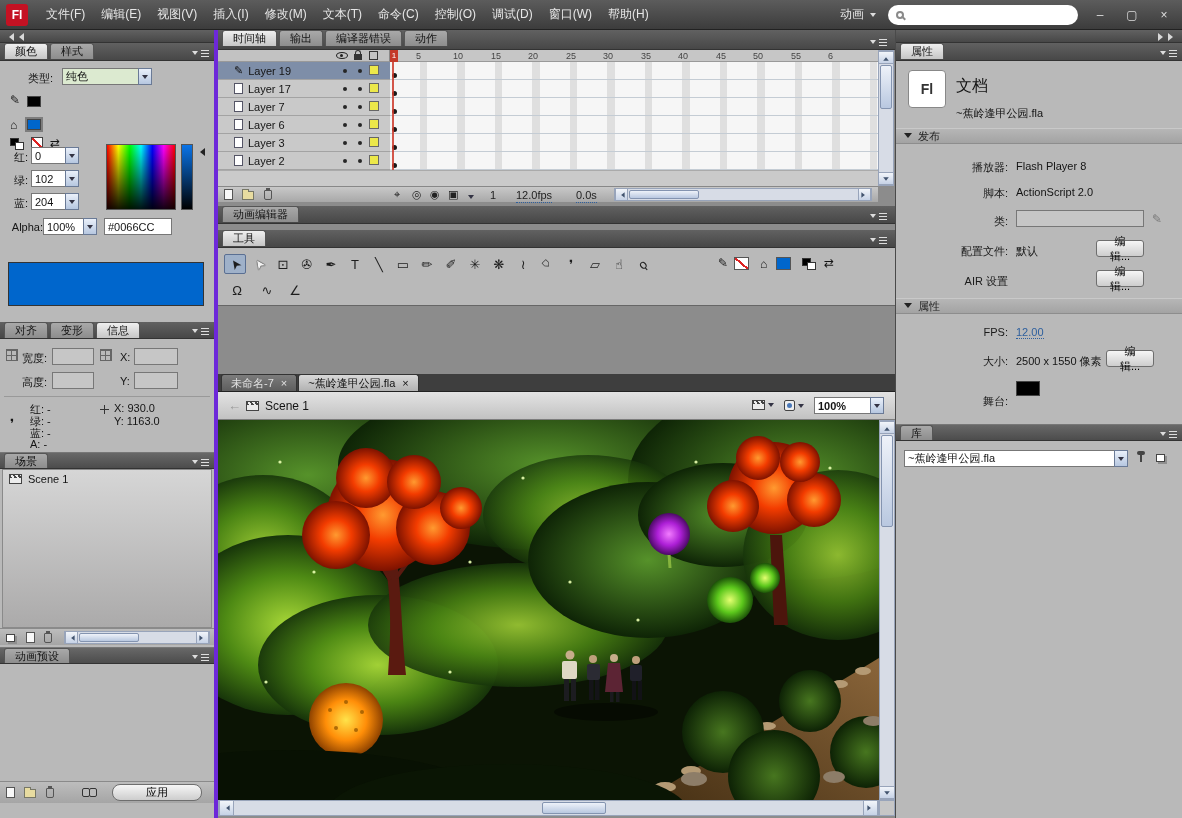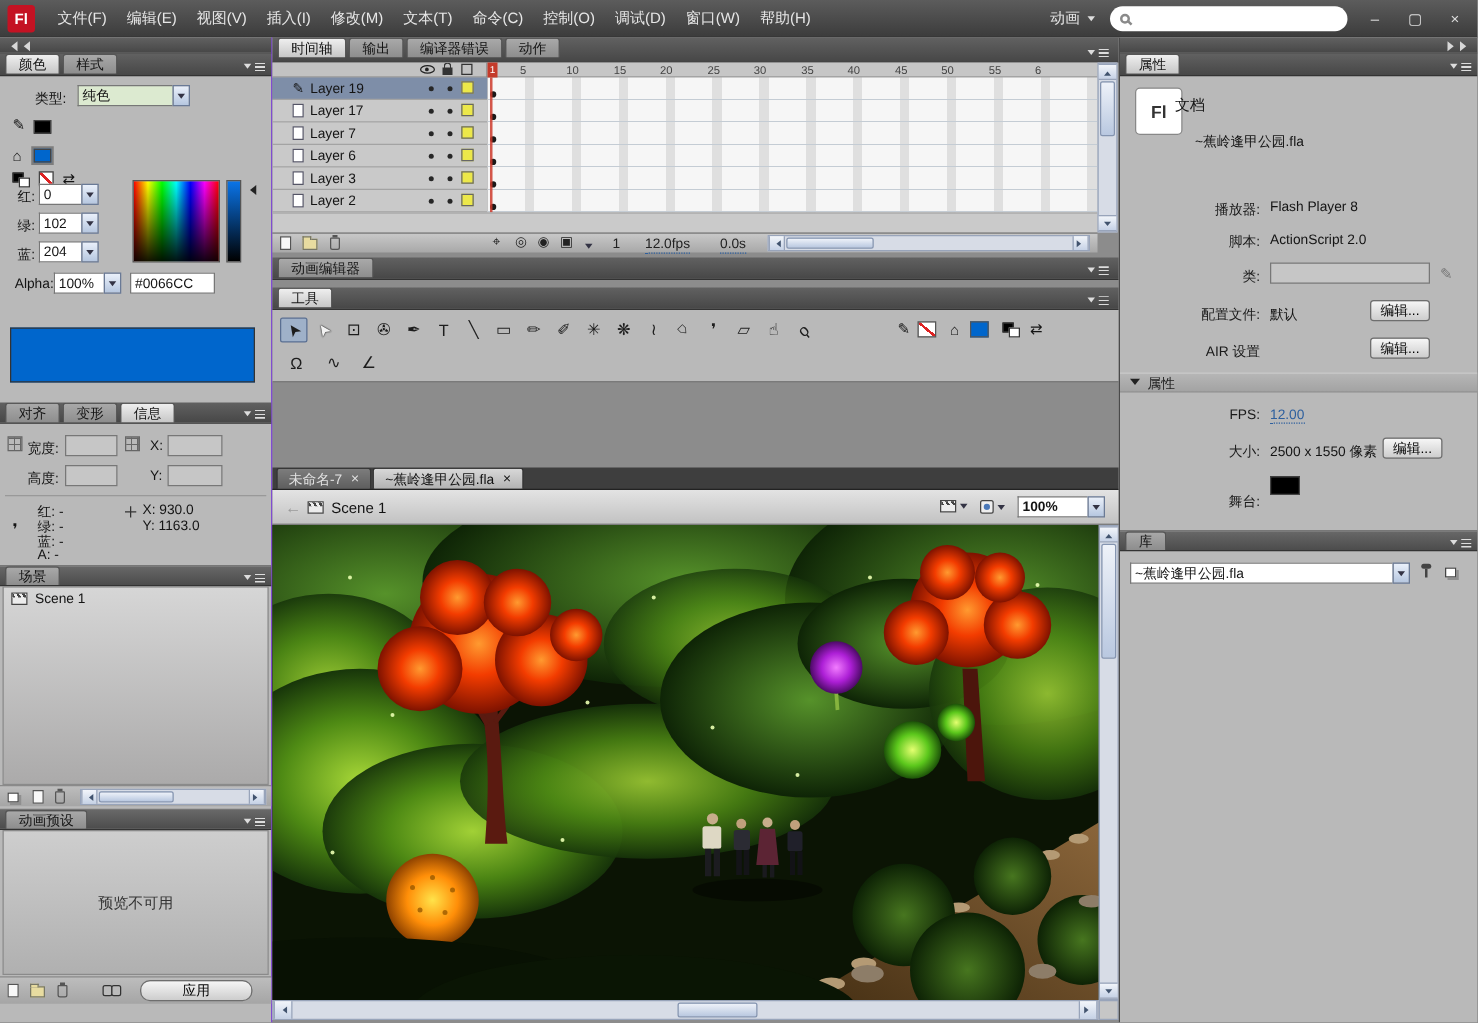--- a/index.html
+++ b/index.html
@@ -35,21 +35,21 @@
 .pfoot{position:absolute;left:0;right:0;background:linear-gradient(#bdbdbd,#a5a5a5);border-top:1px solid #8a8a8a}
 .sect{position:absolute;left:0;right:0;height:16px;background:linear-gradient(#b6b6b6,#a3a3a3);border-top:1px solid #c9c9c9;border-bottom:1px solid #8d8d8d;display:flex;align-items:center;gap:6px;padding-left:8px;color:#222}
 .lbl{position:absolute;font-size:11px}
 .lbl.r{text-align:right}
 .sfld{position:absolute;background:#fff;border:1px solid #777;height:17px;display:flex;align-items:center;padding:0 3px;font-size:11px}
 .sfld.dis{background:#c6c6c6;color:#8a8a8a}
 .combo{position:absolute;display:flex;height:17px}
 .combo .cfld{flex:1;min-width:0;background:#fff;border:1px solid #777;border-right:none;display:flex;align-items:center;padding:0 3px;font-size:11px;white-space:nowrap;overflow:hidden}
 .cfld.grn{background:#dcead0}
 .cbtn{width:14px;border:1px solid #6a7a96;background:linear-gradient(#eaf0fa,#b6c7e0);display:flex;align-items:center;justify-content:center}
-.btn{position:absolute;background:linear-gradient(#f6f6f6,#cdcdcd);border:1px solid #6e6e6e;border-radius:3px;height:17px;font-size:11px;display:flex;align-items:center;justify-content:center;padding:0 6px}
+.btn{position:absolute;background:linear-gradient(#f6f6f6,#cdcdcd);border:1px solid #6e6e6e;border-radius:3px;height:17px;font-size:11px;display:flex;align-items:center;justify-content:center;padding:0 16px}
 .hot{color:#2d5f9e;border-bottom:1px dotted #2d5f9e}
 
 .mi-doc{position:absolute;width:9px;height:11px;background:#f8f8f8;border:1px solid #555}
 .mi-folder{position:absolute;width:12px;height:9px;background:#e8dca0;border:1px solid #776}
 .mi-folder::before{content:"";position:absolute;top:-3px;left:-1px;width:5px;height:2px;background:#e8dca0;border:1px solid #776;border-bottom:none}
 .mi-trash{position:absolute;width:8px;height:10px;border:1px solid #555;border-radius:1px 1px 2px 2px}
 .mi-trash::before{content:"";position:absolute;top:-3px;left:1px;width:4px;height:2px;background:#555}
 .mi-panels{position:absolute;width:9px;height:8px;border:1px solid #444;background:#fff;box-shadow:2px 2px 0 0 #8f8f8f}
 .ico-eye{position:absolute;width:12px;height:7px;border:1px solid #222;border-radius:50%}
 .ico-eye::after{content:"";position:absolute;left:3px;top:1px;width:3px;height:3px;border-radius:50%;background:#222}
@@ -81,21 +81,21 @@
 .rA{transform:rotate(-125deg);display:inline-block}
 .r45{transform:rotate(-40deg);display:inline-block}
 .gwhite{color:#f2f2f2;text-shadow:0 0 1px #000,0 0 1px #000}
 
 .sb{position:absolute;background:#d7dce6;border:1px solid #98a4ba;display:flex}
 .sb .bt{background:linear-gradient(#f2f5fa,#c6d2e6);display:flex;align-items:center;justify-content:center;color:#41536e;flex:none}
 .sb.h{height:13px}.sb.h .bt{width:13px;border-right:1px solid #98a4ba;border-left:1px solid #98a4ba}
 .sb.v{width:16px;flex-direction:column}.sb.v .bt{height:13px;border-top:1px solid #98a4ba;border-bottom:1px solid #98a4ba}
 .th{position:absolute;background:linear-gradient(#eef2f9,#b9c8e0);border:1px solid #8494b0;border-radius:2px}
 
-#left{position:absolute;left:0;top:30px;width:218px;height:788px;background:#b9b9b9;border-right:1px solid #6d28d9}
+#left{position:absolute;left:0;top:30px;width:218px;height:788px;background:#b9b9b9;border-right:4px solid #6d28d9}
 #center{position:absolute;left:218px;top:30px;width:677px;height:788px;background:#8c8c8c}
 #right{position:absolute;left:895px;top:30px;width:287px;height:788px;background:#b9b9b9;border-left:1px solid #4a4a4a}
 .coll{position:absolute;left:5px;top:3px;color:#d8d8d8;display:flex;gap:1px}
 .collr{position:absolute;right:5px;top:3px;color:#d8d8d8;display:flex;gap:1px}
 
 .spectrum{position:absolute;border:1px solid #555;background:linear-gradient(to bottom,rgba(0,0,0,0),rgba(0,0,0,.92)),linear-gradient(to right,#f00,#ff0,#0f0,#0ff,#00f,#f0f,#f00)}
 .brightbar{position:absolute;border:1px solid #555;background:linear-gradient(#0a74e8,#000)}
 .bigswatch{position:absolute;background:#0066CC;border:1px solid #333}
 
 .scene-body{position:absolute;left:2px;right:2px;background:linear-gradient(#d6d6d6,#abaaaa);border:1px solid #8a8a8a}
@@ -278,23 +278,20 @@
         </span>
       <span class="bt">
           <i class="t-r" style="transform:scale(.7)"></i>
         </span>
     </div>
   </div>
 
   <div class="phead" style="top:617px">
     <span class="tab">动画预设</span>
     <span class="pmenu" style="position:absolute;right:5px;top:4px"></span>
-  </div>
-  <div class="presets-body" style="top:634px;height:116px">
-    <span>预览不可用</span>
   </div>
   <div class="pfoot" style="top:751px;height:22px">
     <span class="mi-doc" style="left:6px;top:5px"></span>
     <span class="mi-folder" style="left:24px;top:7px"></span>
     <span class="mi-trash" style="left:46px;top:6px"></span>
     <span class="ico-bino" style="left:82px;top:6px"></span>
     <button class="btn" style="left:112px;top:2px;width:90px;border-radius:8px">应用</button>
   </div>
 </div>
 
@@ -699,23 +696,27 @@
         <i class="t-r"></i>
         <i class="t-r"></i>
       </span>
   </div>
   <div class="strip" style="top:13px;height:18px">
     <span class="tab on">属性</span>
     <span class="pmenu" style="position:absolute;right:5px;top:5px"></span>
   </div>
 
   <div class="docicon">Fl</div>
-  <span class="lbl" style="left:44px;top:46px;font-size:12px">文档</span>
+  <span class="lbl" style="left:60px;top:46px;font-size:16px">文档</span>
   <span class="lbl" style="left:60px;top:76px">~蕉岭逢甲公园.fla</span>
 
+  <div class="sect" style="top:98px">
+    <i class="t-dn"></i>
+      <span>发布</span>
+  </div>
   <span class="plab" style="top:130px">播放器:</span>
   <span class="pval" style="top:130px">Flash Player 8</span>
   <span class="plab" style="top:156px">脚本:</span>
   <span class="pval" style="top:156px">ActionScript 2.0</span>
   <span class="plab" style="top:184px">类:</span>
   <span class="sfld dis" style="left:120px;top:180px;width:128px"></span>
   <span class="tool-g" style="left:256px;top:183px;color:#777">✎</span>
   <span class="plab" style="top:214px">配置文件:</span>
   <span class="pval" style="top:214px">默认</span>
   <button class="btn" style="left:200px;top:210px;width:48px">编辑...</button>

